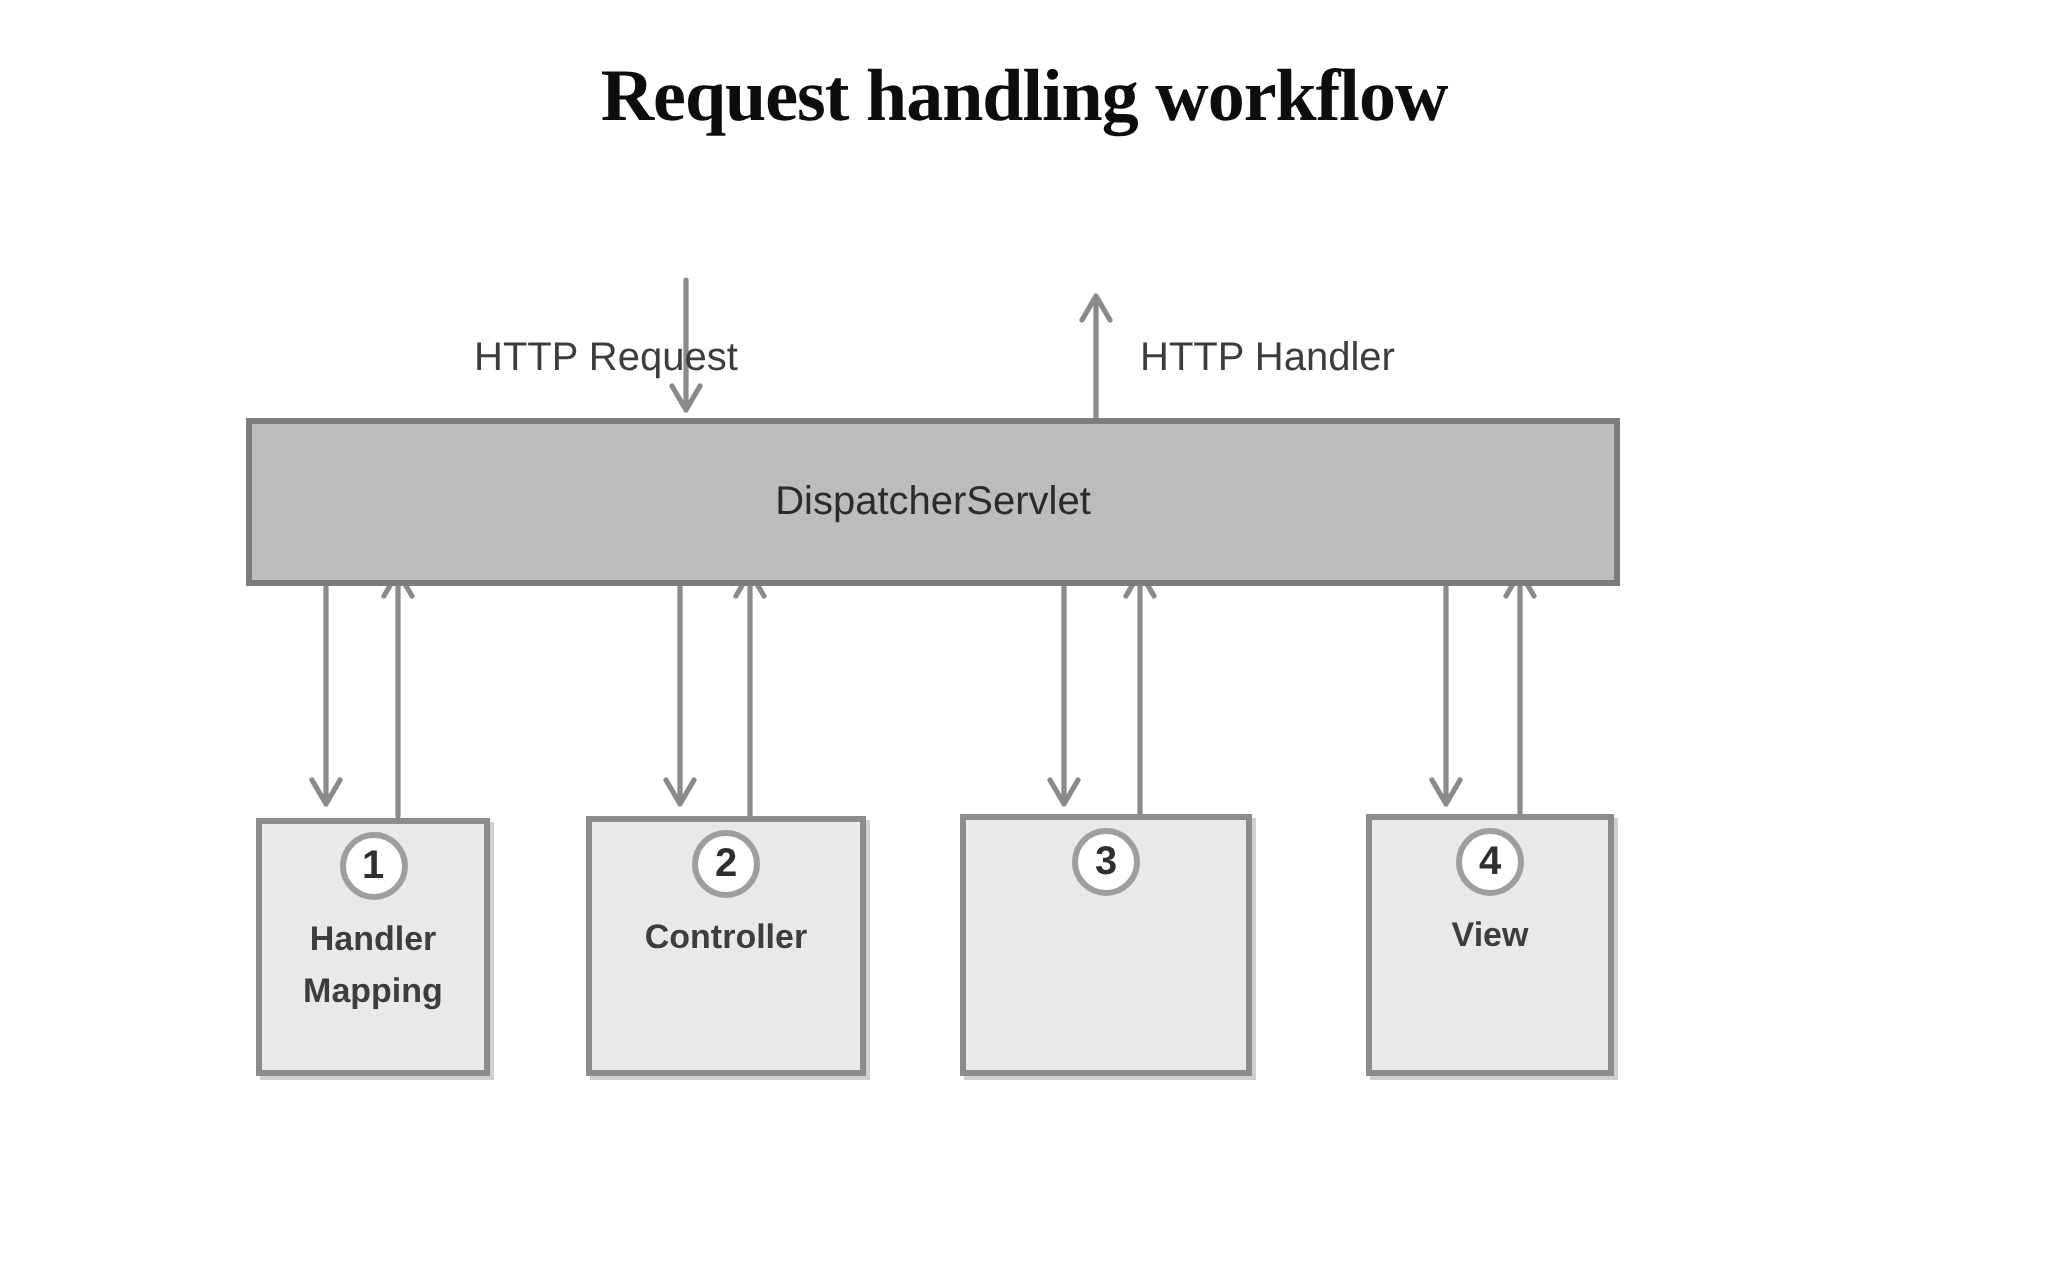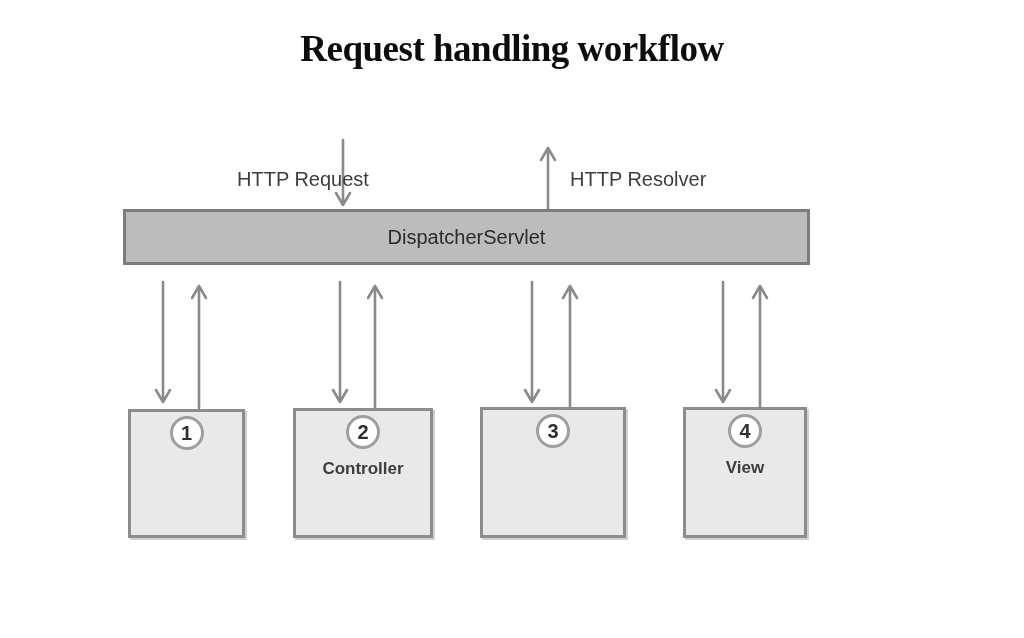--- a/index.html
+++ b/index.html
@@ -46,21 +46,21 @@
     color: var(--text);
     white-space: nowrap;
   }
   #http-request-label { left: 195px; top: 168px; margin-left: 42px; }
   #http-response-label { left: 570px; top: 168px; }
   .servlet-bar {
     position: absolute;
     left: 123px;
     top: 209px;
     width: 687px;
-    height: 56px;
+    height: 84px;
     background: var(--bar-fill);
     border: 3px solid var(--bar-border);
     display: flex;
     align-items: center;
     justify-content: center;
   }
   .servlet-bar .bar-label {
     font-size: 20px;
     color: #2b2b2b;
   }
@@ -116,30 +116,31 @@
       <path d="M 340 282 L 340 402 M 333 390 L 340 402 L 347 390" fill="none" stroke="var(--arrow)" stroke-width="2.6" stroke-linecap="round" stroke-linejoin="round"></path>
       <path d="M 375 408 L 375 286 M 368 298 L 375 286 L 382 298" fill="none" stroke="var(--arrow)" stroke-width="2.6" stroke-linecap="round" stroke-linejoin="round"></path>
       <path d="M 532 282 L 532 402 M 525 390 L 532 402 L 539 390" fill="none" stroke="var(--arrow)" stroke-width="2.6" stroke-linecap="round" stroke-linejoin="round"></path>
       <path d="M 570 408 L 570 286 M 563 298 L 570 286 L 577 298" fill="none" stroke="var(--arrow)" stroke-width="2.6" stroke-linecap="round" stroke-linejoin="round"></path>
       <path d="M 723 282 L 723 402 M 716 390 L 723 402 L 730 390" fill="none" stroke="var(--arrow)" stroke-width="2.6" stroke-linecap="round" stroke-linejoin="round"></path>
       <path d="M 760 408 L 760 286 M 753 298 L 760 286 L 767 298" fill="none" stroke="var(--arrow)" stroke-width="2.6" stroke-linecap="round" stroke-linejoin="round"></path>
     </svg>
 
   <div class="http-label" id="http-request-label">HTTP Request</div>
 
-  <div class="http-label" id="http-response-label">HTTP Resolver</div>
+  <div class="http-label" id="http-response-label">HTTP Handler</div>
 
   <div class="servlet-bar">
     <span class="bar-label">DispatcherServlet</span>
   </div>
 
   <div class="node" id="node-1">
     <span class="num-circle">
         <span>1</span>
       </span>
+    <div class="node-label">Handler Mapping</div>
   </div>
 
   <div class="node" id="node-2">
     <span class="num-circle">
         <span>2</span>
       </span>
     <div class="node-label">Controller</div>
   </div>
 
   <div class="node" id="node-3">

